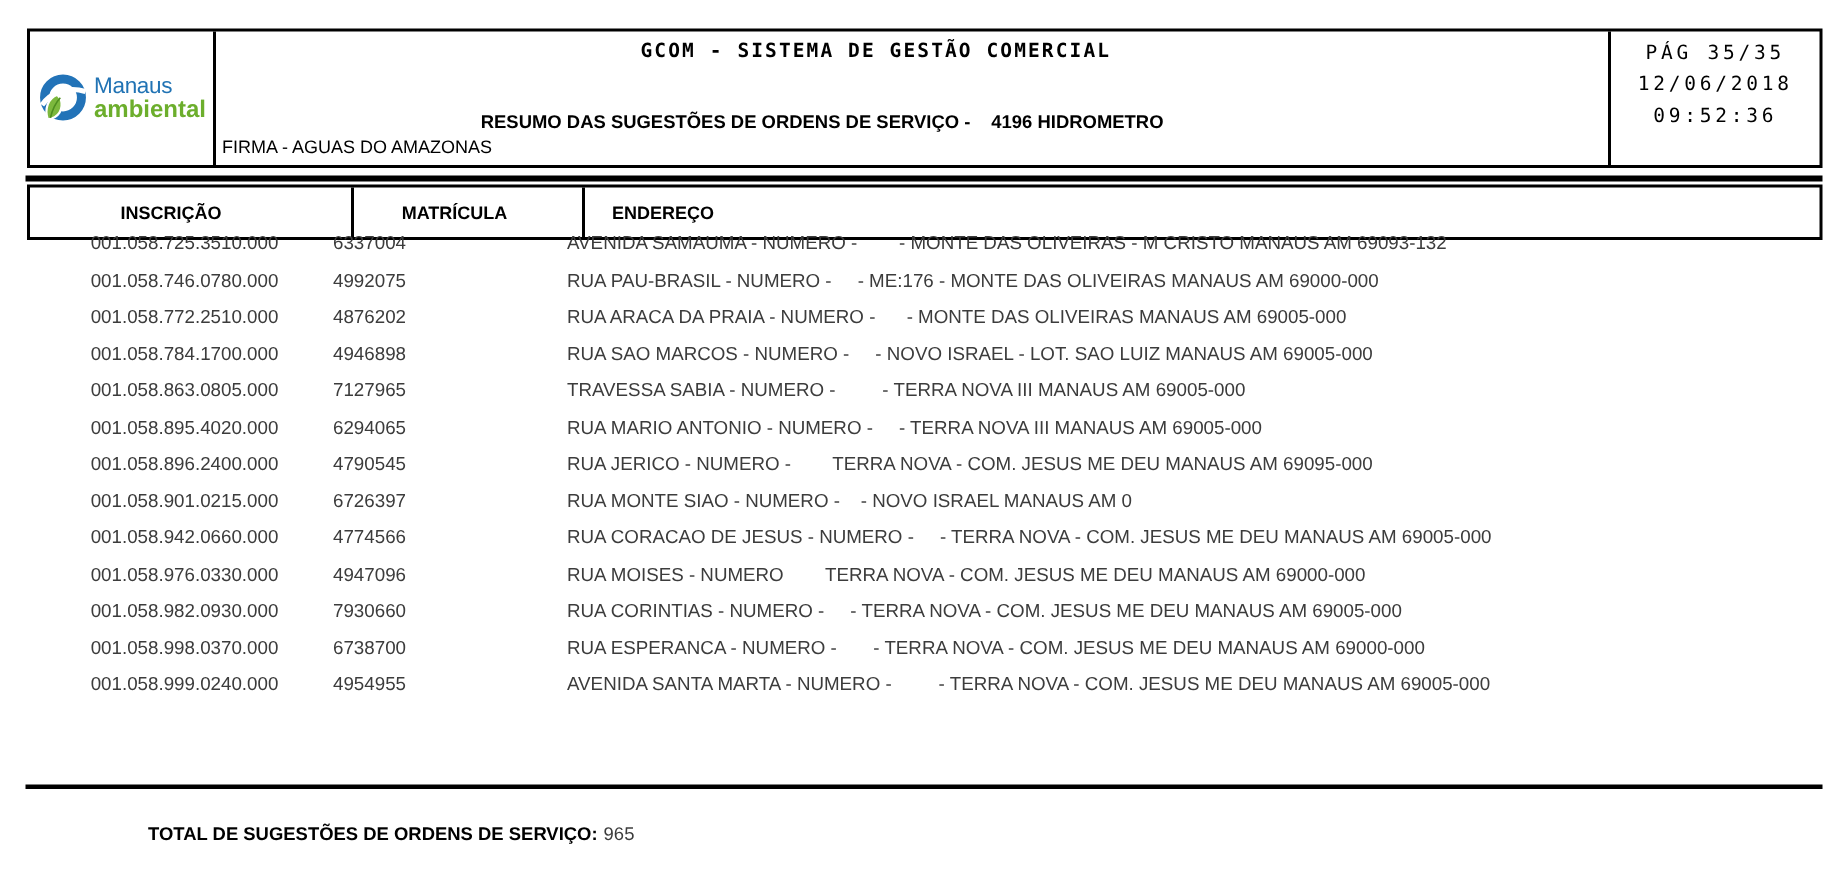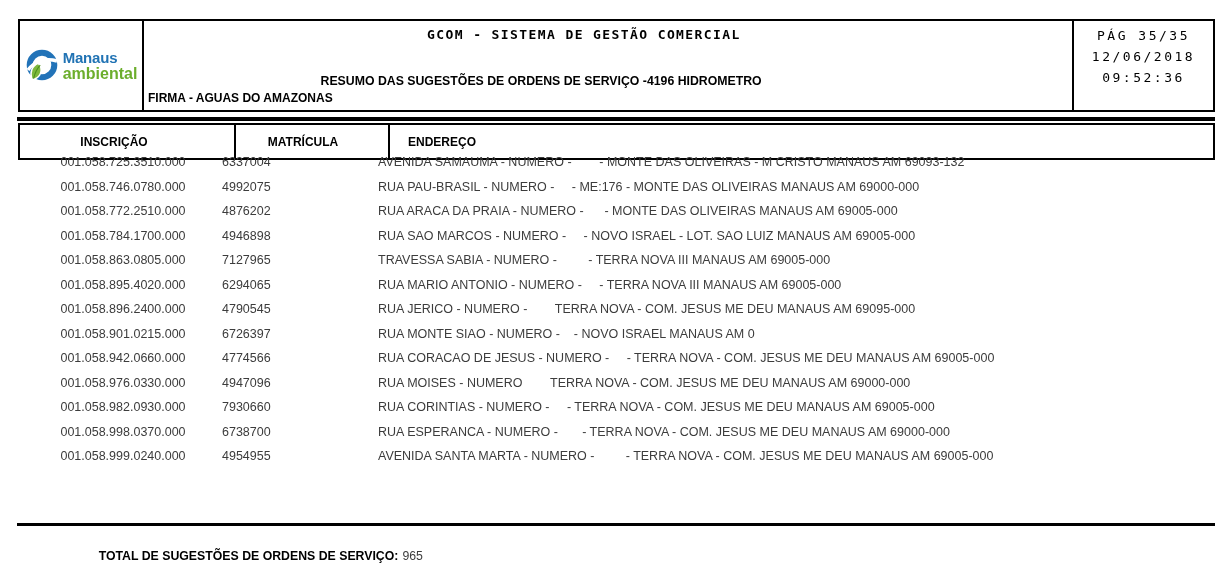--- a/index.html
+++ b/index.html
@@ -12,35 +12,35 @@
   .header-box {
     position:absolute; left:18px; top:19px; width:1197px; height:93px;
     border:2px solid #000;
   }
   .logo-cell {
     position:absolute; left:0; top:0; width:124px; height:100%;
     border-right:2px solid #000;
     display:flex; align-items:center; justify-content:center; gap:4px;
   }
   .logo-text { display:flex; flex-direction:column; line-height:1; }
-  .logo-name  { font-weight:bold; font-size:15px; color:#2173b4; letter-spacing:-0.2px; }
+  .logo-name  { font-weight:normal; font-size:15px; color:#2173b4; letter-spacing:-0.2px; }
   .logo-tagline { font-weight:bold; font-size:16px; color:#6cae2c; margin-top:1px; }
   .title {
     position:absolute; left:407px; top:6px;
     font-family:"DejaVu Sans Mono", monospace; font-weight:bold;
     font-size:13px; letter-spacing:1.4px; white-space:pre;
   }
   .subtitle {
     position:absolute; left:280px; top:39px;
     font-size:12.3px; font-weight:bold; white-space:pre;
   }
-  .subtitle-value { }
+  .subtitle-value { margin-left:14px; }
   .firm {
     position:absolute; left:128px; top:70px;
-    font-size:12px; font-weight:bold;
+    font-size:12px; font-weight:normal;
   }
   .info-cell {
     position:absolute; right:0; top:0; width:141px; height:100%;
     border-left:2px solid #000;
     font-family:"DejaVu Sans Mono", monospace;
     font-size:13px; letter-spacing:2.5px; line-height:21px;
     text-align:center; padding-top:4px;margin-left:42px;
   }
   
   .thick-rule { position:absolute; left:17px; width:1198px; background:#000; }

